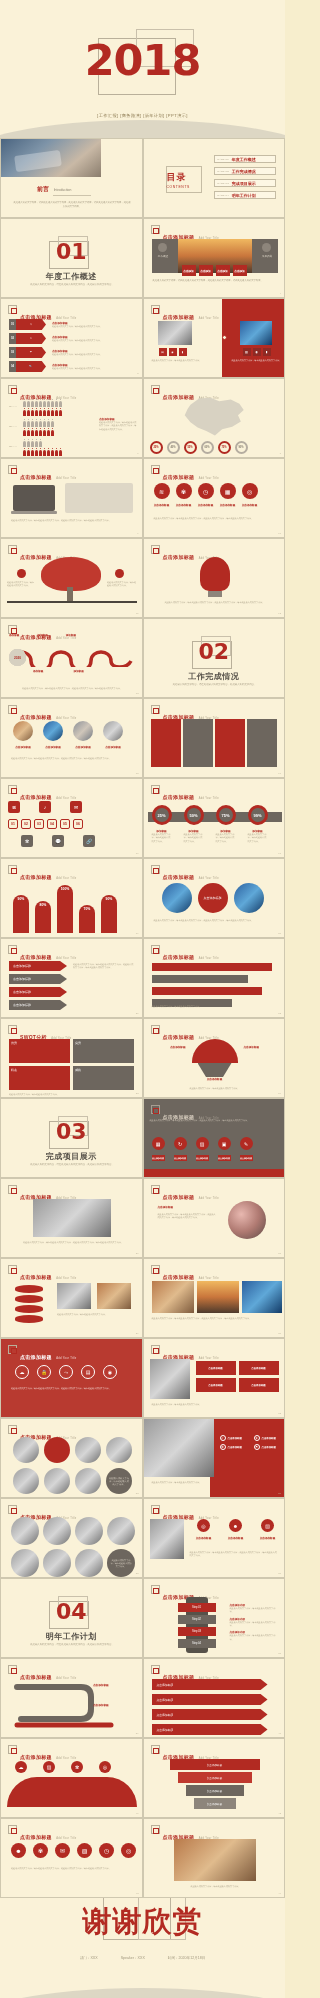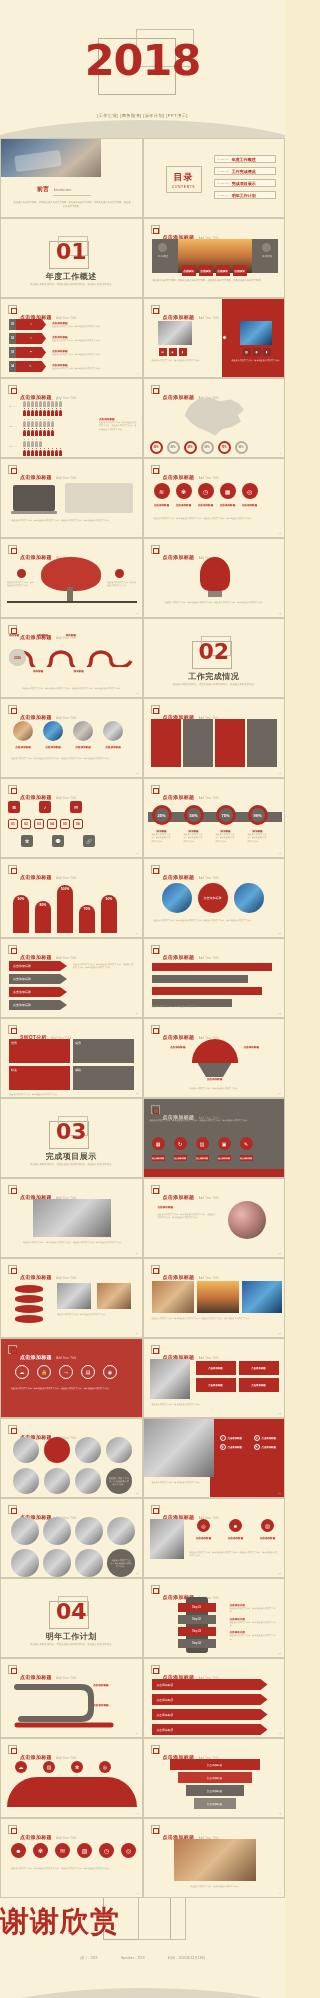--- a/index.html
+++ b/index.html
@@ -87,21 +87,21 @@
     font-size:8px; font-weight:bold; color:#57524a; letter-spacing:0.5px;
   }
   .sect .sdesc {
     position:absolute; left:18px; top:64px; width:106px; text-align:center;
     font-size:2.4px; color:#a79d85; line-height:1.5;
   }
 
   
   .toc-badge {
     position:absolute; left:22px; top:27px; width:36px; height:27px;
-    border:1px solid #c5bca4; text-align:center; padding-top:4px;
+    border:1px solid #c5bca4; padding-top:4px;
   }
   .toc-badge .t1 { font-size:9px; font-weight:bold; color:#b22a22; letter-spacing:1px; }
   .toc-badge .t2 { font-size:3.4px; color:#b22a22; letter-spacing:0.6px; margin-top:1px; }
   .toc-list { position:absolute; left:70px; top:16px; width:62px; }
   .toc-item {
     display:flex; align-items:center; height:8px; margin-bottom:4px;
     border:0.5px solid #c5bca4; background:#fdf7e4; padding-left:3px;
   }
   .toc-item .p { font-size:2.5px; color:#a89e86; letter-spacing:0.2px; margin-right:3px; }
   .toc-item .l { font-size:4px; font-weight:bold; color:#b22a22; }
@@ -156,21 +156,21 @@
   .pg.r { background:#b22a22; }
 
   
   .wave-c { position:absolute; width:17px; height:17px; border-radius:50%; background:#d6d0c0; display:flex; align-items:center; justify-content:center; font-size:3.2px; font-weight:bold; color:#b22a22; }
 
   
   .thanks { position:relative; width:285px; height:108px; background:#faf2d8; overflow:hidden; }
   .thanks .fr1 { position:absolute; left:103px; top:-6px; width:68px; height:48px; border:1px solid #bcb39d; }
   .thanks .fr2 { position:absolute; left:138px; top:-14px; width:48px; height:56px; border:1px solid #c9c0ab; }
   .thanks .big {
-    position:absolute; left:0; top:4px; width:285px; text-align:left;
+    position:absolute; left:0; top:4px; width:285px; text-align:center;
     font-size:29px; font-weight:bold; color:#b22a22; letter-spacing:1px;
   }
   .thanks .metaline {
     position:absolute; left:0; top:58px; width:285px; text-align:center;
     font-size:3.6px; color:#a39a80;
   }
   .thanks .metaline span { display:inline-block; margin:0 11px; }
 </style>
 </head>
 <body>

